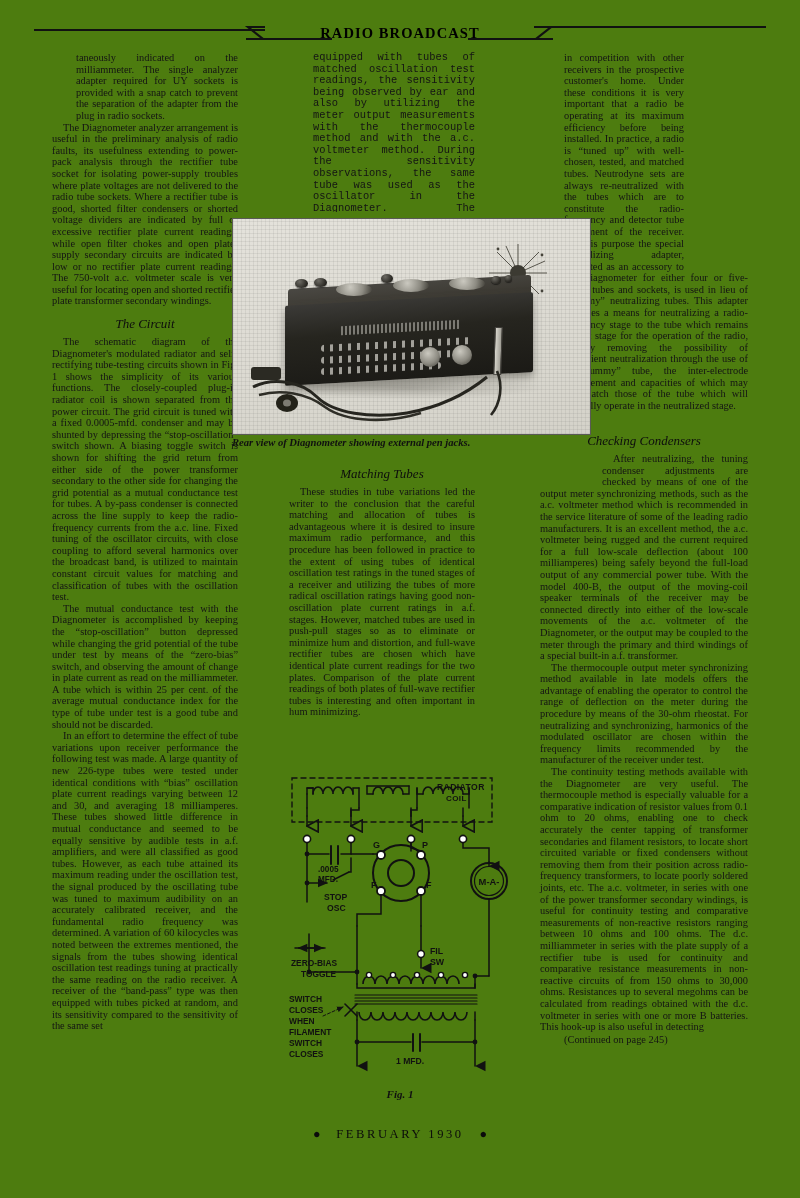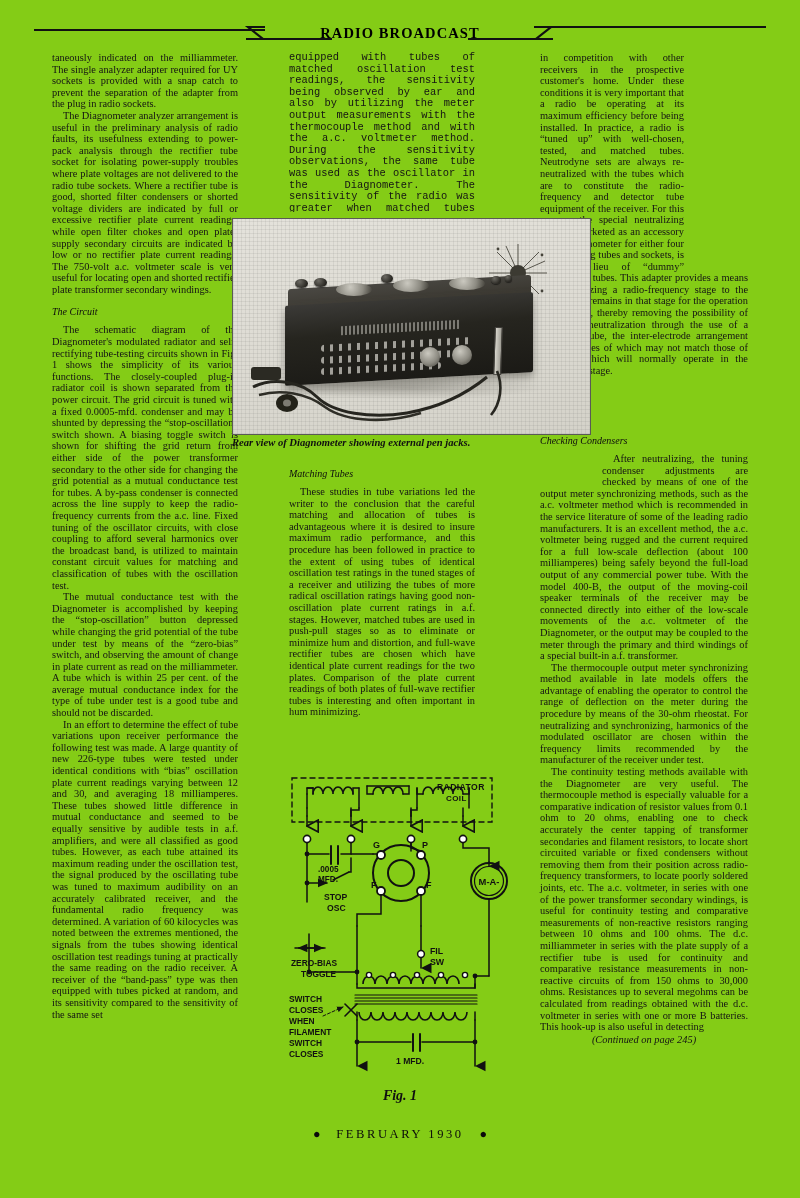--- a/index.html
+++ b/index.html
@@ -15,21 +15,21 @@
     overflow: hidden;
     font-family: "Liberation Serif", "DejaVu Serif", serif;
     color: #111111;
     background: #fdfdfb;
   }
 
   
   .page {
     position: absolute;
     inset: 0;
-    background: #84cc16;
+    background: #4d7c0f;
   }
 
   
   .masthead {
     position: absolute;
     left: 32px;
     right: 32px;
     top: 24px;
     height: 26px;
   }
@@ -54,28 +54,29 @@
     line-height: 11.6px;
     text-align: justify;
     text-justify: inter-word;
     hyphens: manual;
     color: #141414;
   }
   .col p {
     margin: 0;
     text-indent: 11px;
   }
-  .col p.noindent { text-indent: 0; }
+  .col p.noindent { text-indent: 0; margin-left: 24px; }
   .col1 { left: 52px;  width: 186px; }
   .col2 { left: 289px; width: 186px; }
   .col3 { left: 540px; width: 208px; }
 
   .subhead {
+    text-align: center;
     font-style: italic;
-    font-size: 10px;
+    font-size: 13px;
     line-height: 15px;
     margin: 9px 0 5px 0;
     text-indent: 0;
     font-family: "Liberation Serif", "DejaVu Serif", serif;
     color: #0d0d0d;
   }
 
   
   .photo-wrap {
     position: absolute;
@@ -177,21 +178,21 @@
     height: 310px;
   }
   .fig-caption {
     position: absolute;
     left: 289px;
     top: 1088px;
     width: 222px;
     text-align: center;
     font-style: italic;
     font-weight: bold;
-    font-size: 14px;
+    font-size: 11px;
     color: #101010;
   }
 
   
   .footer {
     position: absolute;
     left: 0; right: 0;
     top: 1127px;
     text-align: center;
     font-family: "Liberation Serif", "DejaVu Serif", serif;
@@ -241,21 +242,21 @@
     <div style="float:right; width:64px; height:220px; shape-outside:none;"></div>
     <p class="noindent">in competition with other receivers in the prospective customer's home. Under these conditions it is very important that a radio be operating at its maximum efficiency before being installed. In practice, a radio is “tuned up” with well-chosen, tested, and matched tubes. Neutrodyne sets are always re-neutralized with the tubes which are to constitute the radio-frequency and detector tube equipment of the receiver. For this purpose the special neutralizing adapter, marketed as an accessory to the Diagnometer for either four or five-prong tubes and sockets, is used in lieu of “dummy” neutralizing tubes. This adapter provides a means for neutralizing a radio-frequency stage to the tube which remains in that stage for the operation of the radio, thereby removing the possibility of inefficient neutralization through the use of a “dummy” tube, the inter-electrode arrangement and capacities of which may not match those of the tube which will normally operate in the neutralized stage.</p>
   </div>
 
   <div class="col col3" style="top:424px;">
     <div class="subhead">Checking Condensers</div>
     <div style="float:left; width:62px; height:26px;"></div>
     <p>After neutralizing, the tuning condenser adjustments are checked by means of one of the output meter synchronizing methods, such as the a.c. voltmeter method which is recommended in the service literature of some of the leading radio manufacturers. It is an excellent method, the a.c. voltmeter being rugged and the current required for a full low-scale deflection (about 100 milliamperes) being safely beyond the full-load output of any commercial power tube. With the model 400-B, the output of the moving-coil speaker terminals of the receiver may be connected directly into either of the low-scale movements of the a.c. voltmeter of the Diagnometer, or the output may be coupled to the meter through the primary and third windings of a special built-in a.f. transformer.</p>
     <p>The thermocouple output meter synchronizing method available in late models offers the advantage of enabling the operator to control the range of deflection on the meter during the procedure by means of the 30-ohm rheostat. For neutralizing and synchronizing, harmonics of the modulated oscillator are chosen within the frequency limits recommended by the manufacturer of the receiver under test.</p>
     <p>The continuity testing methods available with the Diagnometer are very useful. The thermocouple method is especially valuable for a comparative indication of resistor values from 0.1 ohm to 20 ohms, enabling one to check accurately the center tapping of transformer secondaries and filament resistors, to locate short circuited variable or fixed condensers without removing them from their position across radio-frequency transformers, to locate poorly soldered joints, etc. The a.c. voltmeter, in series with one of the power transformer secondary windings, is useful for continuity testing and comparative measurements of non-reactive resistors ranging between 10 ohms and 100 ohms. The d.c. milliammeter in series with the plate supply of a rectifier tube is used for continuity and comparative resistance measurements in non-reactive circuits of from 150 ohms to 30,000 ohms. Resistances up to several megohms can be calculated from readings obtained with the d.c. voltmeter in series with one or more B batteries. This hook-up is also useful in detecting</p>
-    <p class="noindent" style="text-align:center; font-style:italic; margin-top:1px;">(Continued on page 245)</p>
+    <p class="noindent" style="text-align:left; margin-top:1px;">(Continued on page 245)</p>
   </div>
 
   <div class="photo-wrap">
     <div class="photo">
       <div class="shadow"></div>
 
       <svg class="starburst" viewBox="0 0 64 64">
         <g stroke="#3a382f" stroke-width="1" opacity="0.8">
           <line x1="32" y1="32" x2="32" y2="3"></line>
           <line x1="32" y1="32" x2="32" y2="61"></line>

